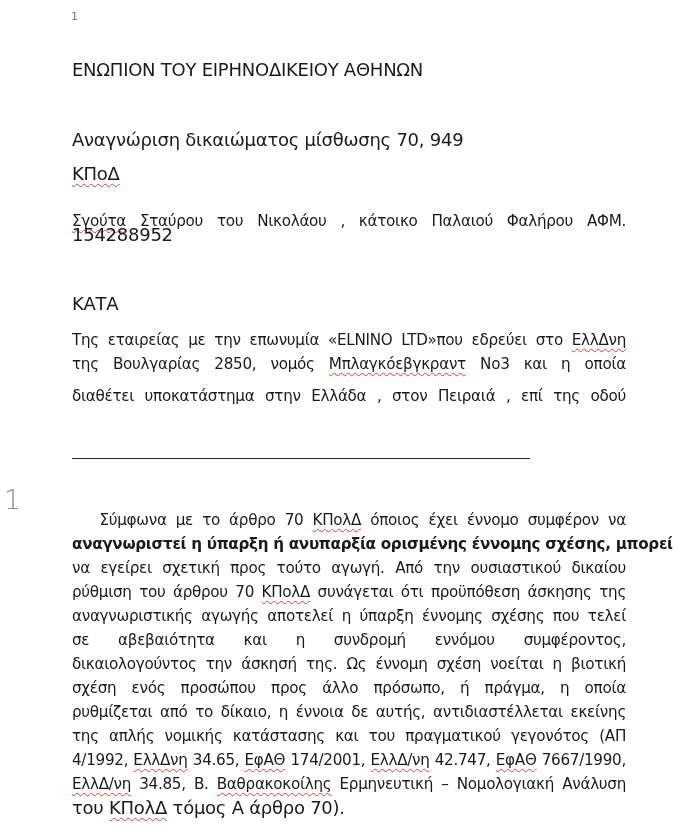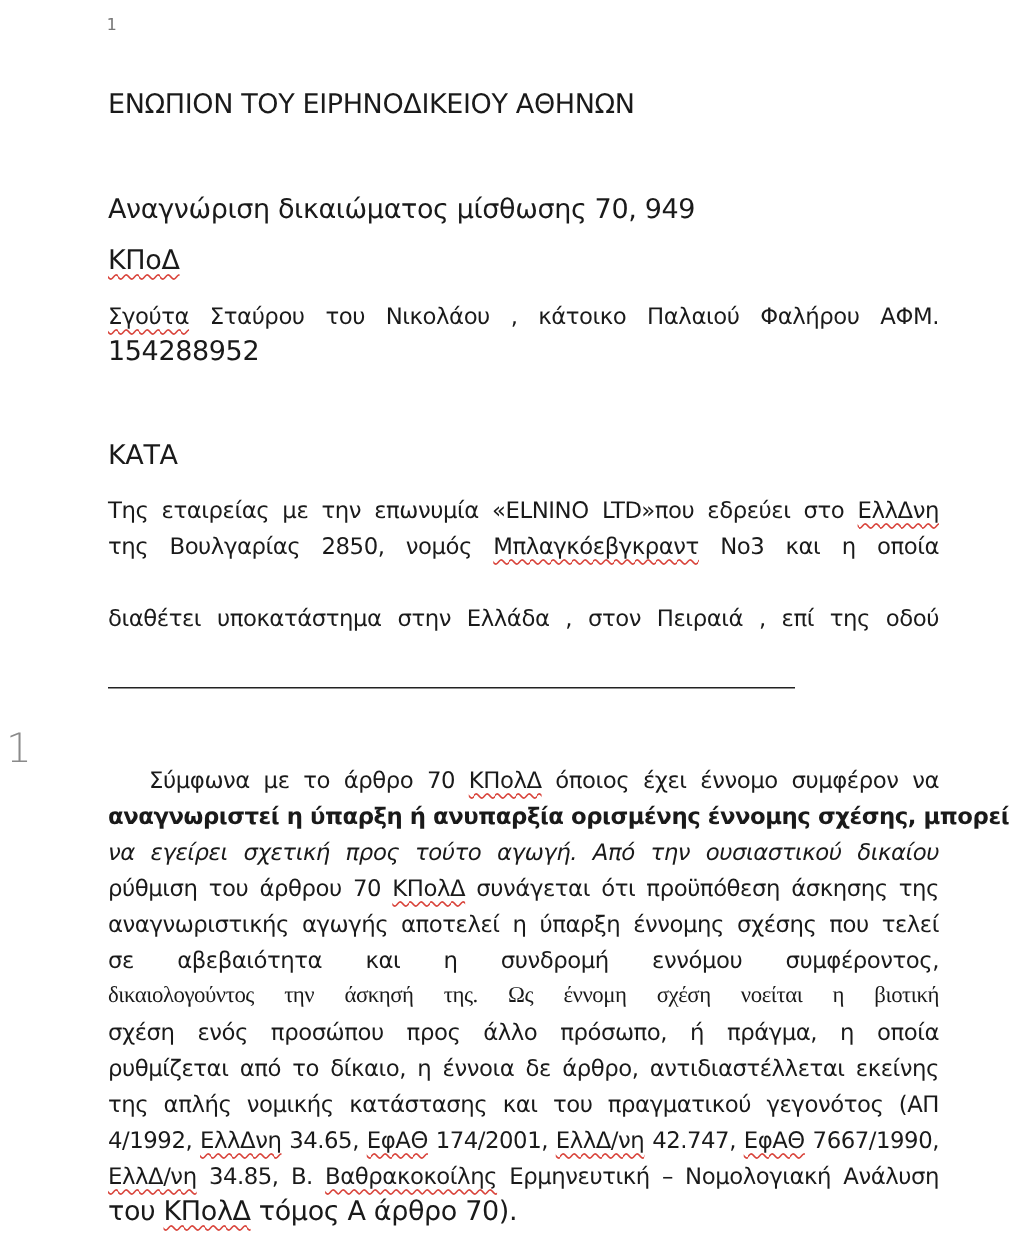--- a/index.html
+++ b/index.html
@@ -74,40 +74,40 @@
 <div class="page">
 
   <div class="small-num">1</div>
 
   <div class="line" style="top:58px;">ΕΝΩΠΙΟΝ ΤΟΥ ΕΙΡΗΝΟΔΙΚΕΙΟΥ ΑΘΗΝΩΝ</div>
 
   <div class="line" style="top:128px;">Αναγνώριση δικαιώματος  μίσθωσης 70, 949</div>
 
   <div class="line" style="top:162px;"><span class="sq">ΚΠοΔ</span></div>
 
-  <div class="just" style="top:199px;"><span class="sq">Σγούτα</span><span> Σταύρου  του Νικολάου  , κάτοικο Παλαιού Φαλήρου  ΑΦΜ.</span></div>
+  <div class="just" style="top:209px;"><span class="sq">Σγούτα</span><span> Σταύρου  του Νικολάου  , κάτοικο Παλαιού Φαλήρου  ΑΦΜ.</span></div>
   <div class="line" style="top:223px;">154288952</div>
 
   <div class="line" style="top:292px;">ΚΑΤΑ</div>
 
   <div class="just" style="top:328px;"><span>Της εταιρείας με την επωνυμία  «ELNINO LTD»που εδρεύει στο </span><span class="sq">ΕλλΔνη</span></div>
   <div class="just" style="top:352px;"><span>της Βουλγαρίας 2850, νομός </span><span class="sq">Μπλαγκόεβγκραντ</span><span> Νο3 και η  οποία</span></div>
-  <div class="just" style="top:400px;">διαθέτει υποκατάστημα στην Ελλάδα , στον Πειραιά , επί της οδού</div>
+  <div class="just" style="top:384px;">διαθέτει υποκατάστημα στην Ελλάδα , στον Πειραιά , επί της οδού</div>
 
   <div class="rule"></div>
 
   <div class="big-num">1</div>
 
   <div class="just" style="top:508px;"><span style="white-space:pre;">   Σύμφωνα με το άρθρο 70 </span><span class="sq">ΚΠολΔ</span><span> όποιος έχει έννομο συμφέρον να</span></div>
   <div class="just" style="top:532px;font-weight:bold;">αναγνωριστεί η ύπαρξη ή ανυπαρξία ορισμένης έννομης σχέσης, μπορεί</div>
-  <div class="just" style="top:556px;font-style:italic;">να εγείρει σχετική προς τούτο αγωγή. Από την ουσιαστικού δικαίου</div>
+  <div class="just" style="top:556px;">να εγείρει σχετική προς τούτο αγωγή. Από την ουσιαστικού δικαίου</div>
   <div class="just" style="top:580px;"><span>ρύθμιση του άρθρου 70 </span><span class="sq">ΚΠολΔ</span><span> συνάγεται ότι προϋπόθεση άσκησης της</span></div>
   <div class="just" style="top:604px;">αναγνωριστικής αγωγής αποτελεί η ύπαρξη έννομης σχέσης που τελεί</div>
   <div class="just" style="top:628px; word-spacing:22px;">σε αβεβαιότητα και η συνδρομή εννόμου συμφέροντος,</div>
-  <div class="just" style="top:652px;font-family:Liberation Serif, serif;">δικαιολογούντος την άσκησή της. Ως έννομη σχέση νοείται η βιοτική</div>
+  <div class="just" style="top:652px;">δικαιολογούντος την άσκησή της. Ως έννομη σχέση νοείται η βιοτική</div>
   <div class="just" style="top:676px;">σχέση ενός προσώπου προς άλλο πρόσωπο, ή πράγμα, η οποία</div>
-  <div class="just" style="top:700px;">ρυθμίζεται από το δίκαιο, η έννοια δε άρθρο, αντιδιαστέλλεται εκείνης</div>
+  <div class="just" style="top:700px;">ρυθμίζεται από το δίκαιο, η έννοια δε αυτής, αντιδιαστέλλεται εκείνης</div>
   <div class="just" style="top:724px;">της απλής νομικής κατάστασης και του πραγματικού γεγονότος (ΑΠ</div>
   <div class="just" style="top:748px;"><span>4/1992, </span><span class="sq">ΕλλΔνη</span><span> 34.65, </span><span class="sq">ΕφΑΘ</span><span> 174/2001, </span><span class="sq">ΕλλΔ/νη</span><span> 42.747, </span><span class="sq">ΕφΑΘ</span><span> 7667/1990,</span></div>
   <div class="just" style="top:772px;"><span class="sq">ΕλλΔ/νη</span><span> 34.85, Β. </span><span class="sq">Βαθρακοκοίλης</span><span> Ερμηνευτική – Νομολογιακή Ανάλυση</span></div>
   <div class="line" style="top:796px;"><span>του </span><span class="sq">ΚΠολΔ</span><span> τόμος Α άρθρο 70).</span></div>
 
 </div>
 
 </body></html>

